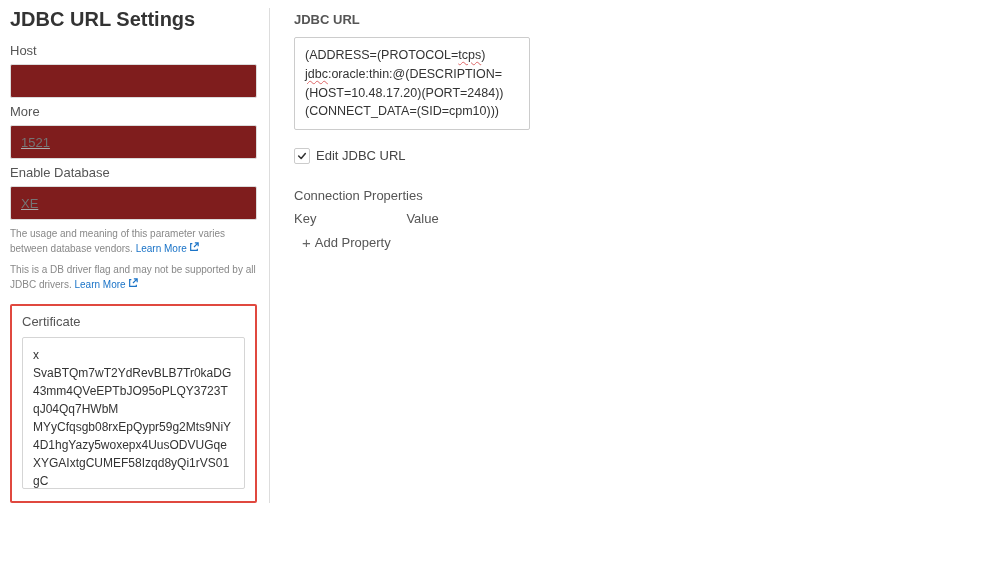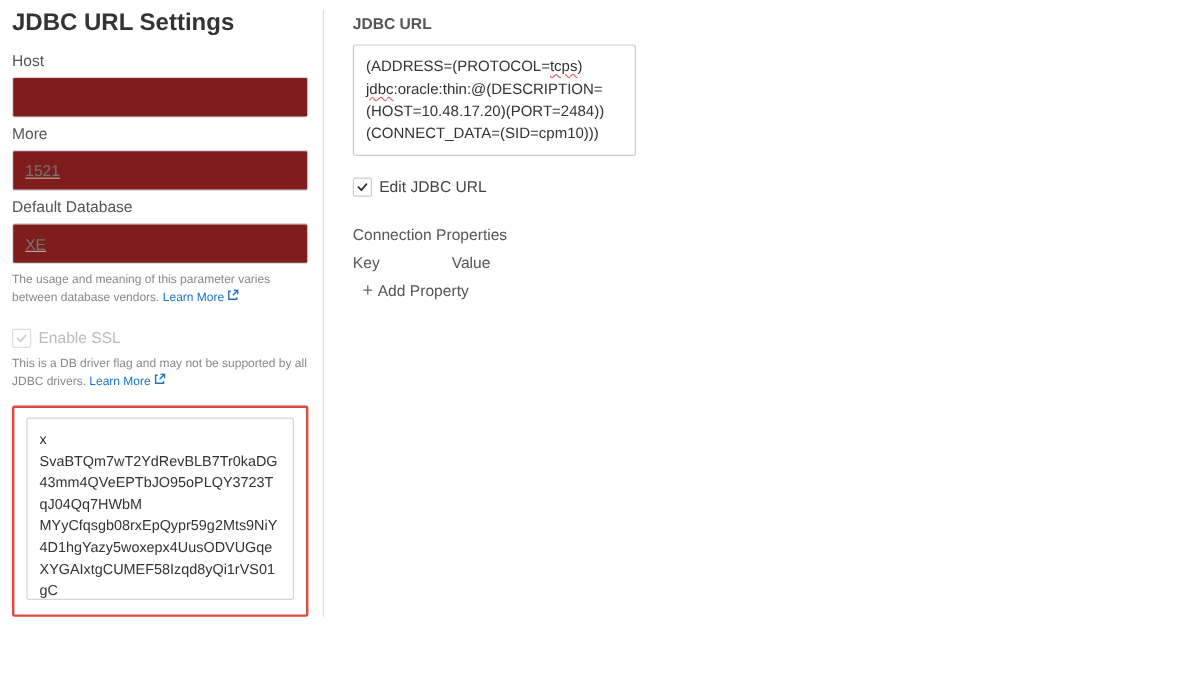--- a/index.html
+++ b/index.html
@@ -151,21 +151,21 @@
       text-underline-offset: 2px;
     }
     .conn-title {
       font-size: 13px;
       color: #555;
       margin-top: 24px;
       margin-bottom: 8px;
     }
     .kv-header {
       display: flex;
-      gap: 60px;
+      gap: 90px;
       font-size: 13px;
       color: #555;
       margin-bottom: 8px;
     }
     .add-prop {
       display: flex;
       align-items: center;
       gap: 4px;
       font-size: 13px;
       color: #555;
@@ -182,43 +182,36 @@
 <div class="container">
   <div class="left-col">
     <div class="section-title">JDBC URL Settings</div>
 
     <div class="field-label">Host</div>
     <input type="text" class="text-input disabled" readonly="" value="" style="">
 
     <div class="field-label">More</div>
     <input type="text" class="text-input disabled" readonly="" placeholder="1521" style="">
 
-    <div class="field-label">Default Database</div>
+    <div class="field-label">Enable Database</div>
     <input type="text" class="text-input disabled" readonly="" placeholder="XE" style="">
     <div class="help-text">
       <span>The usage and meaning of this parameter varies between database vendors. </span><a href="#" class="link"><span>Learn More</span><span class="ext-icon"><svg width="10" height="10" viewBox="0 0 12 12">
               <path d="M4 2H2v8h8V8M6 6l5-5M7 1h4v4" stroke="#1a73c7" stroke-width="1.4" fill="none"></path>
             </svg></span></a>
     </div>
 
-    <div class="checkbox-row dim">
-      <div class="checkbox-box dim">
-        <svg width="10" height="10" viewBox="0 0 12 12">
-            <path d="M2 6l3 3 5-6" stroke="#ccc" stroke-width="1.8" fill="none" stroke-linecap="round" stroke-linejoin="round"></path>
-          </svg>
-      </div>
-      <span class="cb-label">Enable SSL</span>
-    </div>
     <div class="help-text">
       <span>This is a DB driver flag and may not be supported by all JDBC drivers. </span><a href="#" class="link"><span>Learn More</span><span class="ext-icon"><svg width="10" height="10" viewBox="0 0 12 12">
               <path d="M4 2H2v8h8V8M6 6l5-5M7 1h4v4" stroke="#1a73c7" stroke-width="1.4" fill="none"></path>
             </svg></span></a>
     </div>
 
     <div class="cert-section">
+      <div class="cert-title">Certificate</div>
       <div class="cert-box">x
 SvaBTQm7wT2YdRevBLB7Tr0kaDG43mm4QVeEPTbJO95oPLQY3723TqJ04Qq7HWbM
 MYyCfqsgb08rxEpQypr59g2Mts9NiY4D1hgYazy5woxepx4UusODVUGqeXYGAIxtgCUMEF58Izqd8yQi1rVS01gC
 -----END CERTIFICATE-----</div>
     </div>
   </div>
 
   <div class="right-col">
     <div class="jdbc-label">JDBC URL</div>
     <div class="jdbc-url-box">

